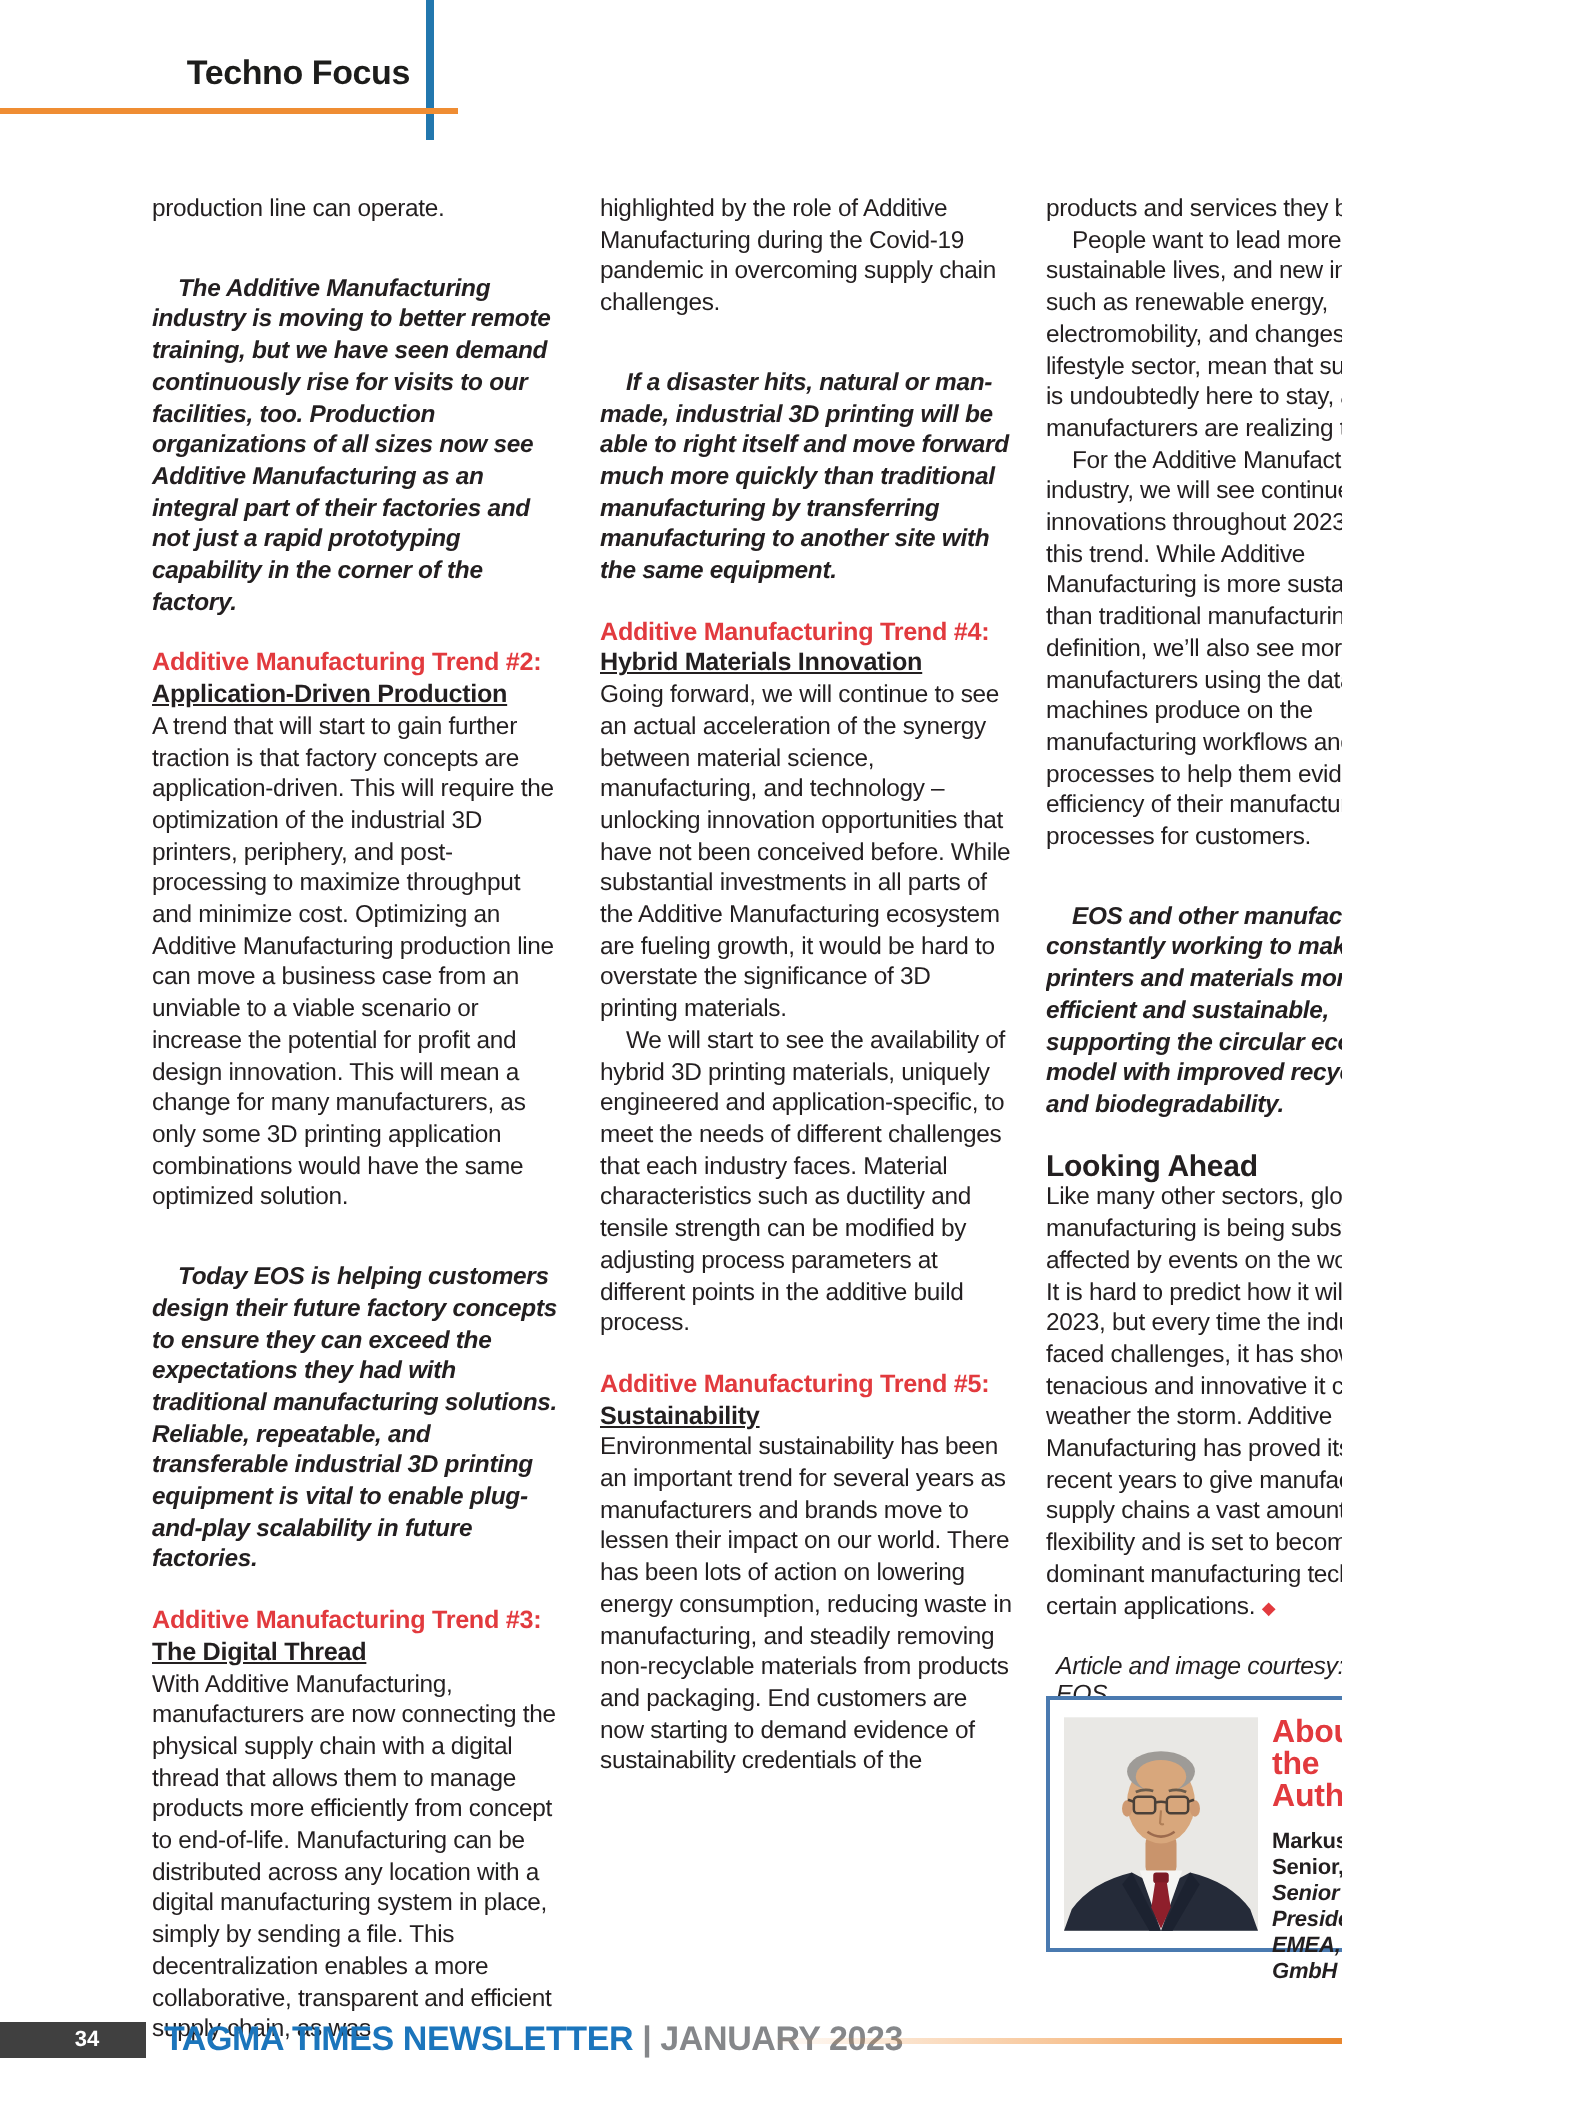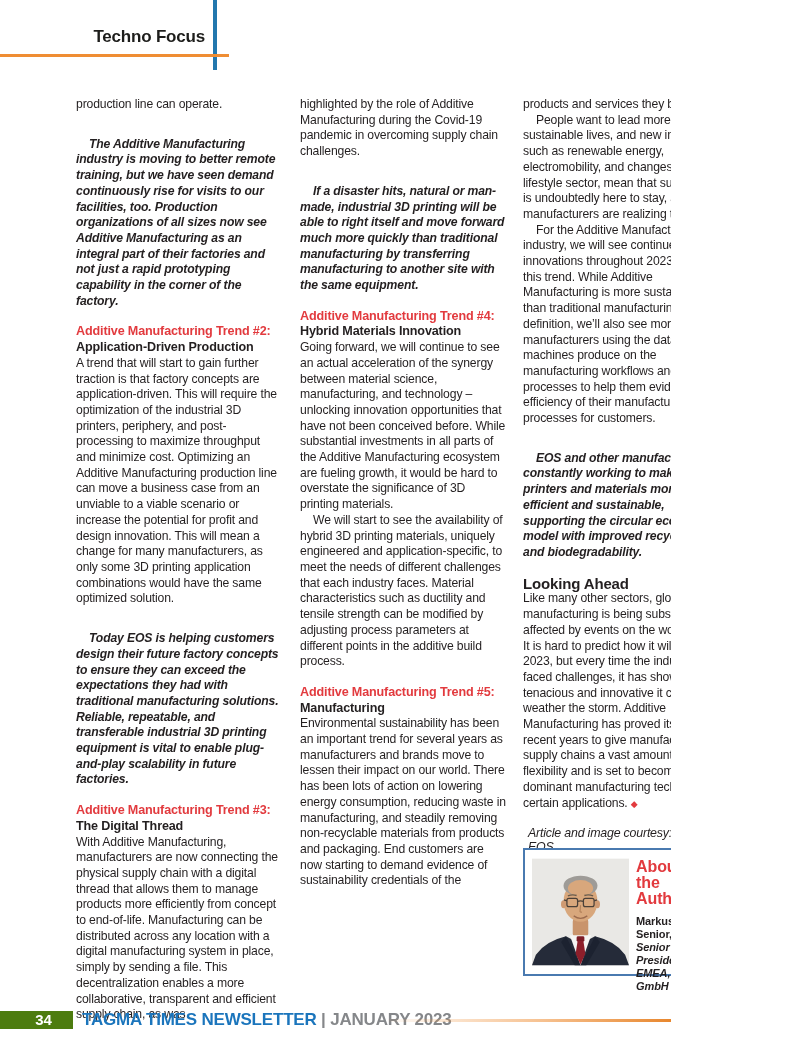--- a/index.html
+++ b/index.html
@@ -22,21 +22,21 @@
     position:absolute; top:97px; width:207px;
     font-size:12.2px; line-height:15.7px; letter-spacing:-0.15px;
   }
   .col-1 { left:76px; }
   .col-2 { left:300px; }
   .col-3 { left:523px; width:206px; max-height:728px; overflow:hidden; }
   .para   { margin:0; }
   .indent { text-indent:13px; }
   .quote  { font-style:italic; font-weight:600;margin-top:24px; }
   .h-red  { margin:15px 0 0 0; font-weight:700; color:#e23a3e; font-size:12.6px; }
-  .h-bold { margin:0; font-weight:700; font-size:12.6px; }
+  .h-bold { margin:0; font-weight:700; font-size:12.6px;text-decoration:underline; }
   .h-plain{ margin:15px 0 0 0; font-weight:700; font-size:15px; }
   .end-diamond { color:#e23a3e; font-size:9px; }
 
   
   .courtesy {
     position:absolute; left:528px; top:826px; width:202px;
     font-size:12.4px; font-weight:400; font-style:italic; letter-spacing:-0.2px;
   }
   .author-box {
     position:absolute; left:523px; top:848px; width:193px; height:128px;
@@ -45,21 +45,21 @@
   }
   .author-photo { width:97px; height:110px; flex:none; display:block; }
   .author-text  { font-size:11px; line-height:13px; letter-spacing:-0.1px; }
   .about-heading{ color:#e23a3e; font-weight:700; font-size:16px; line-height:16px; margin:2px 0 8px 0; }
   .author-name  { font-weight:700; }
   .author-title { font-weight:700; font-style:italic; }
 
   
   .page-num-block {
     position:absolute; left:0; top:1011px; width:73px; height:18px;
-    background:#4d7c0f; color:#ffffff; font-weight:700; font-size:15px;
+    background:#404040; color:#ffffff; font-weight:700; font-size:11px;
     text-align:center; line-height:18px; padding-left:14px; box-sizing:border-box;
   }
   .footer-text {
     position:absolute; left:82px; top:1011px; height:18px; line-height:18px;
     font-size:17px; font-weight:700; letter-spacing:-0.2px;
   }
   .f-blue { color:#1b75bc; }
   .f-gray { color:#85878a; }
   .footer-line {
     position:absolute; left:388px; right:0; top:1019px; height:3px;
@@ -88,21 +88,21 @@
   </div>
 
   <div class="col col-2">
     <p class="para">highlighted by the role of Additive Manufacturing during the Covid-19 pandemic in overcoming supply chain challenges.</p>
     <p class="para quote indent">If a disaster hits, natural or man-made, industrial 3D printing will be able to right itself and move forward much more quickly than traditional manufacturing by transferring manufacturing to another site with the same equipment.</p>
     <p class="h-red">Additive Manufacturing Trend #4:</p>
     <p class="h-bold">Hybrid Materials Innovation</p>
     <p class="para">Going forward, we will continue to see an actual acceleration of the synergy between material science, manufacturing, and technology – unlocking innovation opportunities that have not been conceived before. While substantial investments in all parts of the Additive Manufacturing ecosystem are fueling growth, it would be hard to overstate the significance of 3D printing materials.</p>
     <p class="para indent">We will start to see the availability of hybrid 3D printing materials, uniquely engineered and application-specific, to meet the needs of different challenges that each industry faces. Material characteristics such as ductility and tensile strength can be modified by adjusting process parameters at different points in the additive build process.</p>
     <p class="h-red">Additive Manufacturing Trend #5:</p>
-    <p class="h-bold">Manufacturing</p>
+    <p class="h-bold">Sustainability</p>
     <p class="para">Environmental sustainability has been an important trend for several years as manufacturers and brands move to lessen their impact on our world. There has been lots of action on lowering energy consumption, reducing waste in manufacturing, and steadily removing non-recyclable materials from products and packaging. End customers are now starting to demand evidence of sustainability credentials of the</p>
   </div>
 
   <div class="col col-3">
     <p class="para">products and services they buy.</p>
     <p class="para indent">People want to lead more sustainable lives, and new industries such as renewable energy, electromobility, and changes in the lifestyle sector, mean that sustainability is undoubtedly here to stay, and manufacturers are realizing this.</p>
     <p class="para indent">For the Additive Manufacturing industry, we will see continued innovations throughout 2023 to support this trend. While Additive Manufacturing is more sustainable than traditional manufacturing by definition, we’ll also see more manufacturers using the data machines produce on the manufacturing workflows and processes to help them evidence the efficiency of their manufacturing processes for customers.</p>
     <p class="para quote indent">EOS and other manufacturers are constantly working to make 3D printers and materials more energy efficient and sustainable, supporting the circular economy model with improved recyclability and biodegradability.</p>
     <p class="h-plain">Looking Ahead</p>
     <p class="para"><span>Like many other sectors, global manufacturing is being substantially affected by events on the world stage. It is hard to predict how it will fare in 2023, but every time the industry has faced challenges, it has shown how tenacious and innovative it can weather the storm. Additive Manufacturing has proved itself in recent years to give manufacturers and supply chains a vast amount of flexibility and is set to become the dominant manufacturing technique for certain applications.</span> <span class="end-diamond">◆</span></p>

